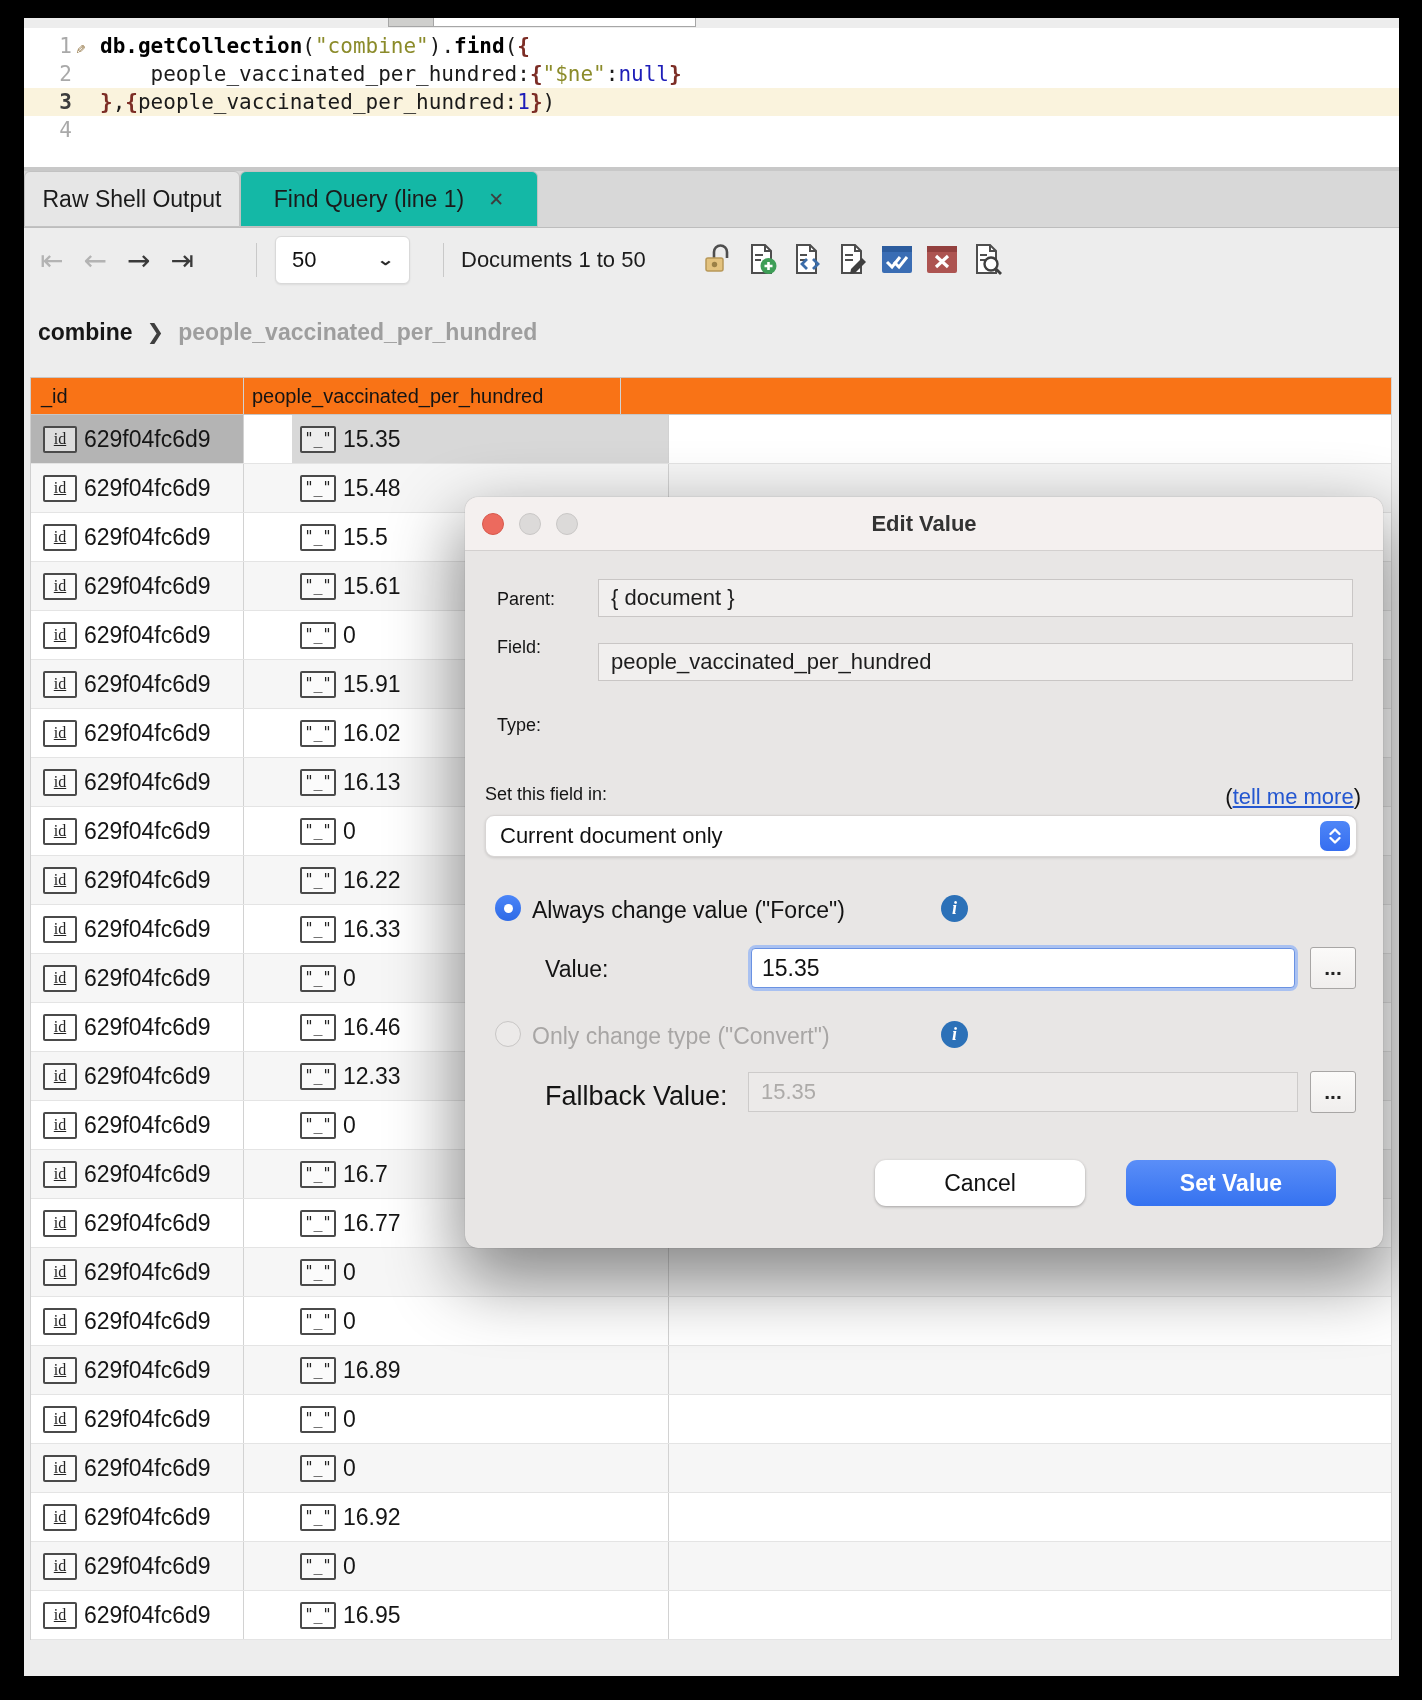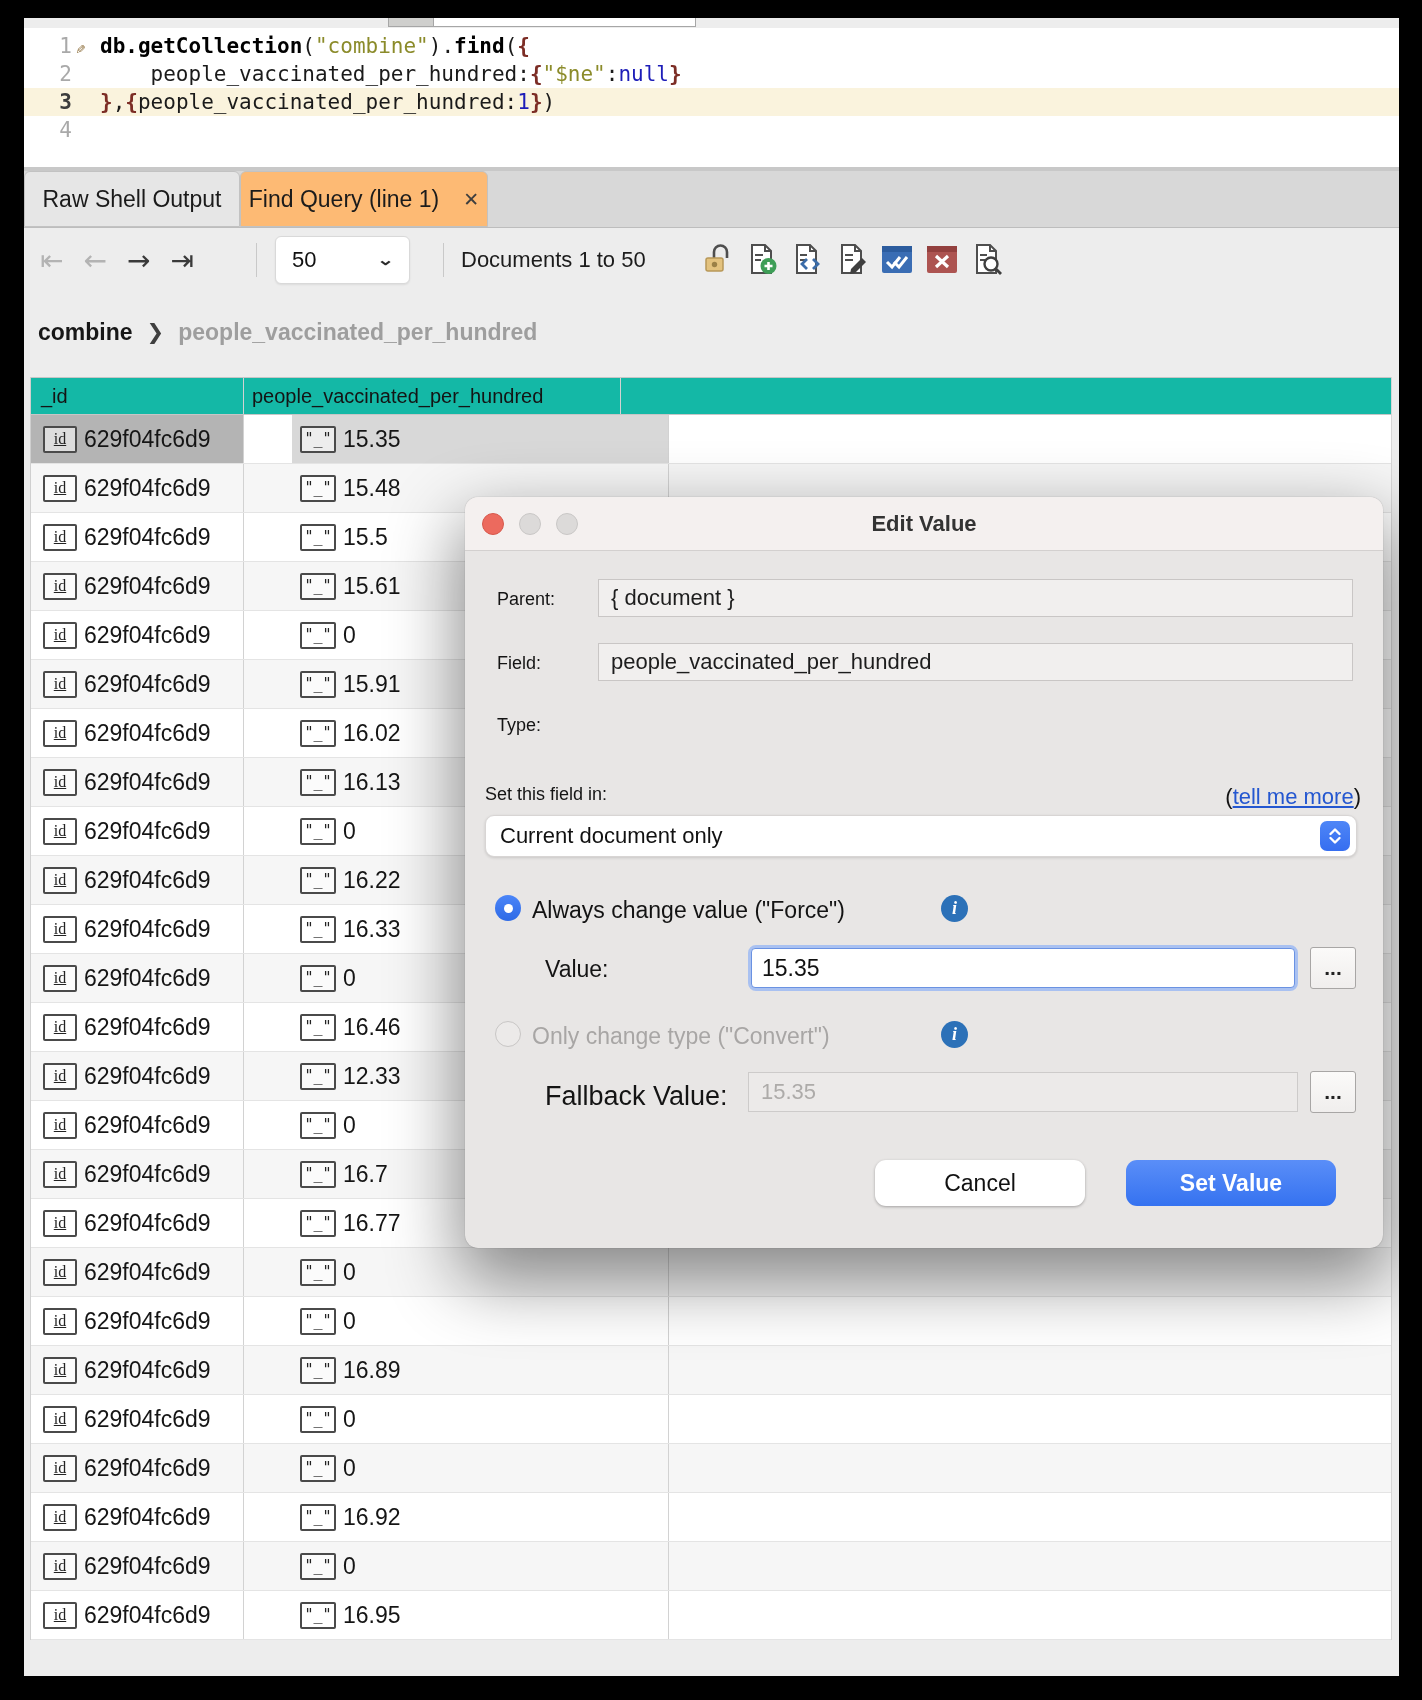--- a/index.html
+++ b/index.html
@@ -28,21 +28,21 @@
   .pencil{position:absolute;left:52px;top:3px;font-size:15px;color:#8a6a35;transform:rotate(90deg);}
 
   
   #splitline{position:absolute;left:0;top:149px;width:1375px;height:4px;background:#c8c8c8;}
   #tabbar{position:absolute;left:0;top:153px;width:1375px;height:56px;background:#d8d8d8;
     border-bottom:1px solid #bdbdbd;}
   .tab{position:absolute;top:0;height:56px;display:flex;align-items:center;justify-content:center;
     font-size:23px;color:#1b1b1b;box-sizing:border-box;border:1px solid #c2c2c2;
     border-radius:6px 6px 0 0;}
   #tab-raw{left:0;width:216px;background:#e6e6e6;}
-  #tab-find{left:216px;width:248px;background:#fdba74;justify-content:center;}
+  #tab-find{left:216px;width:298px;background:#14b8a6;justify-content:center;}
   .tab .close{margin-left:24px;font-size:19px;color:#3e3e3e;cursor:default;}
 
   
   #toolbar{position:absolute;left:0;top:209px;width:1375px;height:66px;}
   .navarrows{position:absolute;left:16px;top:0;height:66px;display:flex;align-items:center;
     font-size:28px;gap:20px;font-family:"DejaVu Sans",sans-serif;}
   .navarrows .dis{color:#b3b3b3;}
   .navarrows .en{color:#3a3a3a;}
   .vsep{position:absolute;top:16px;width:1px;height:34px;background:#c9c9c9;}
   #pager{position:absolute;left:251px;top:9px;width:133px;height:46px;background:#fff;
@@ -59,21 +59,21 @@
   #breadcrumb{position:absolute;left:0;top:281px;width:1375px;height:66px;display:flex;
     align-items:center;padding-left:14px;box-sizing:border-box;}
   #breadcrumb .col{font-size:23px;font-weight:bold;color:#171717;}
   #breadcrumb .sep{font-size:21px;color:#3f3f3f;margin:0 14px;}
   #breadcrumb .fld{font-size:23px;font-weight:bold;color:#9e9e9e;}
 
   
   #table{position:absolute;left:6px;top:359px;width:1362px;background:#fff;
     border-left:1px solid #cfcfcf;border-right:1px solid #d6d6d6;box-sizing:border-box;}
   #thead{display:flex;height:36px;border-top:1px solid #c6c6c6;border-bottom:1px solid #c6c6c6;
-    background:#14b8a6;align-items:center;font-size:20px;color:#141414;}
+    background:#f97316;align-items:center;font-size:20px;color:#141414;}
   .c1{width:213px;flex:0 0 213px;box-sizing:border-box;border-right:1px solid #d2d2d2;height:100%;
     display:flex;align-items:center;}
   .c2{width:377px;flex:0 0 377px;box-sizing:border-box;border-right:1px solid #d2d2d2;height:100%;
     display:flex;align-items:center;}
   .c3{flex:1;height:100%;}
   #thead .c1{padding-left:10px;}
   #thead .c2{padding-left:8px;}
   .trow{display:flex;height:48px;background:#fff;border-bottom:1px solid #e4e4e4;font-size:23px;color:#151515;gap:48px;}
   .trow.even{background:#f6f6f6;}
   .trow.sel .c1{background:#b4b4b4;}
@@ -517,21 +517,21 @@
   <div id="dlg-title">
     <span class="light" id="light-close"></span>
     <span class="light" id="light-min"></span>
     <span class="light" id="light-zoom"></span>
     <span>Edit Value</span>
   </div>
 
   <div class="dlabel" style="left:32px;top:92px">Parent:</div>
   <div class="dinput" style="left:133px;top:82px;width:755px;height:38px">{ document }</div>
 
-  <div class="dlabel" style="left:32px;top:156px">Field:</div>
+  <div class="dlabel" style="left:32px;top:140px">Field:</div>
   <div class="dinput" style="left:133px;top:146px;width:755px;height:38px">people_vaccinated_per_hundred</div>
 
   <div class="dlabel" style="left:32px;top:218px">Type:</div>
 
   <div class="dlabel" style="left:20px;top:287px">Set this field in:</div>
   <div class="morelink" style="right:22px;top:287px"><span>(</span><a>tell me more</a><span>)</span></div>
 
   <div class="dselect" style="left:20px;top:318px;width:872px;height:42px">
     <span>Current document only</span>
     <span class="nsbtn">

